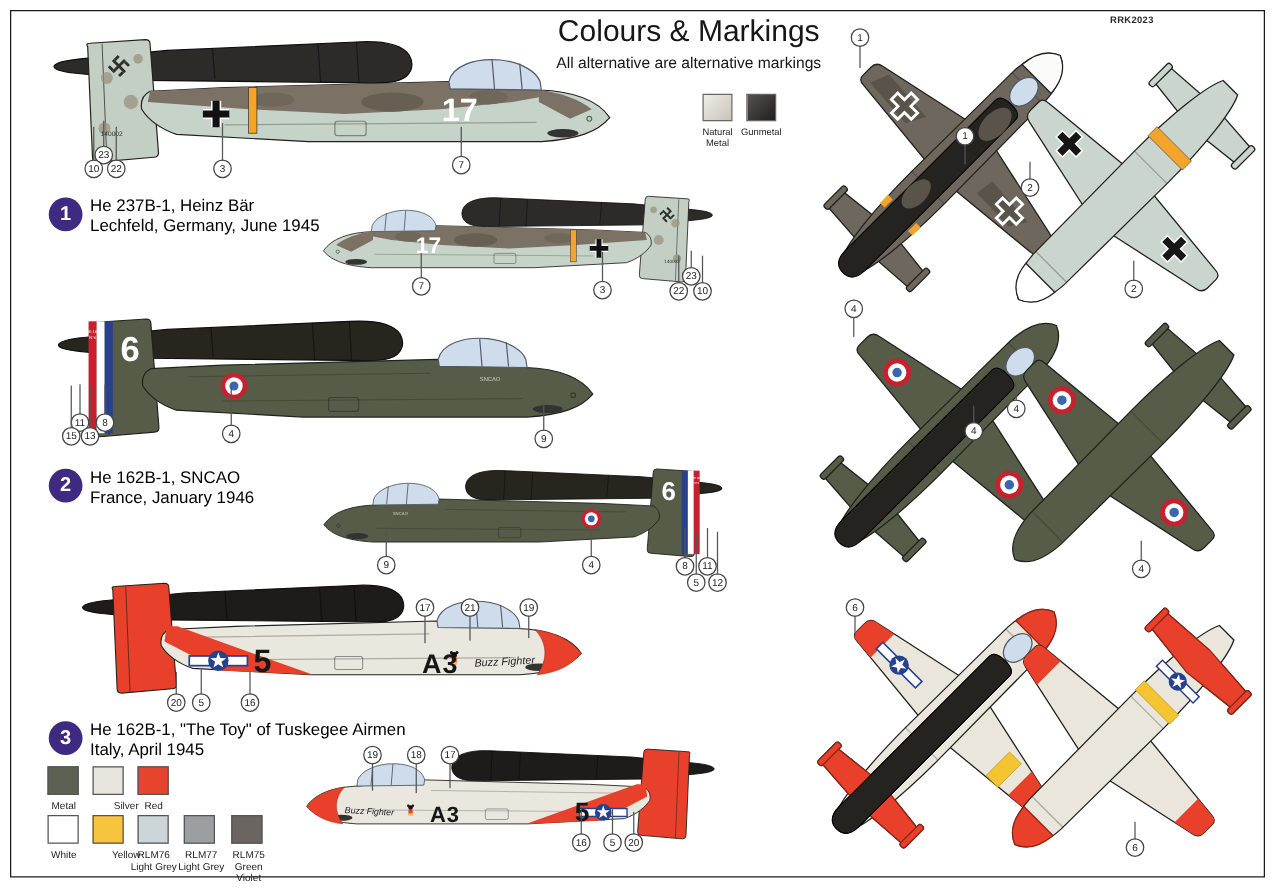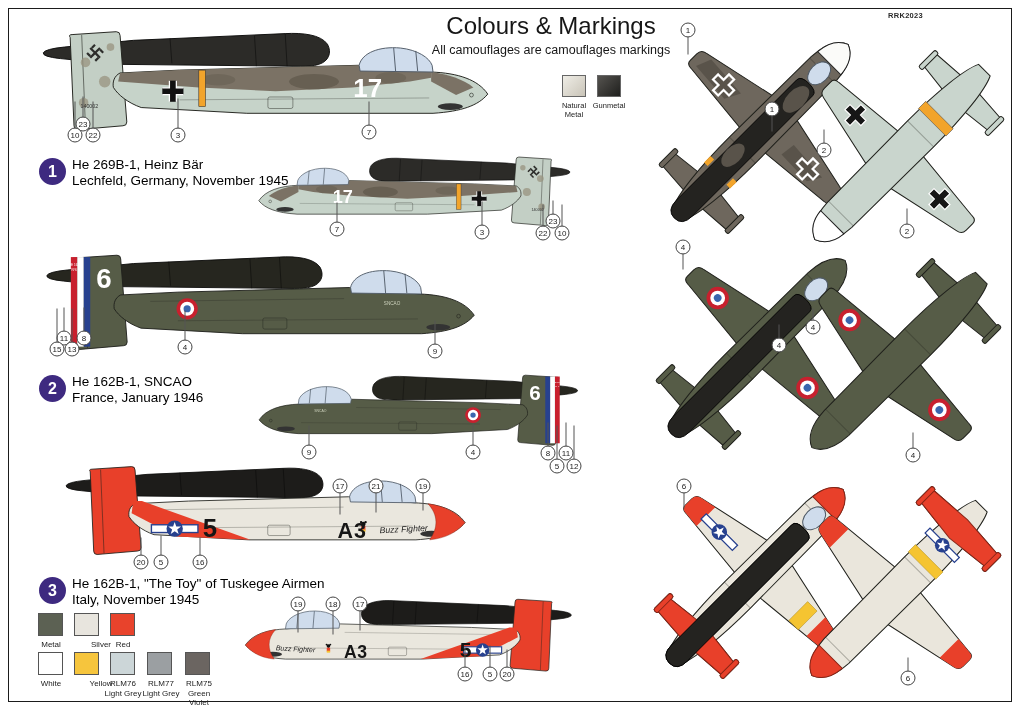--- a/index.html
+++ b/index.html
@@ -145,47 +145,47 @@
         <path d="M-11,-3.5 H-3.5 V-11 H3.5 V-3.5 H11 V3.5 H3.5 V11 H-3.5 V3.5 H-11 Z" fill="#161616" stroke="#fff" stroke-width="1.2"></path>
       </g>
 </defs>
 </svg>
 
 <div class="frame"></div>
 <div class="code">RRK2023</div>
 
 <div class="titleblock">
   <div class="title">Colours &amp; Markings</div>
-  <div class="subtitle">All camouflages are camouflages markings</div>
+  <div class="subtitle">All alternative are alternative markings</div>
 </div>
 
 <div class="msw sw-natural" style="left:562px;top:75px"></div>
 <div class="msw sw-gunmetal" style="left:597px;top:75px"></div>
 <div class="mlabel" style="left:550px;top:101px">
   <div>Natural</div>
   <div>Metal</div>
 </div>
 <div class="mlabel" style="left:585px;top:101px">
   <div>Gunmetal</div>
 </div>
 
 <div class="snum" style="left:39px;top:158px">1</div>
 <div class="stext" style="left:72px;top:157px">
-  <div>He 269B-1, Heinz Bär</div>
-  <div>Lechfeld, Germany, November 1945</div>
+  <div>He 237B-1, Heinz Bär</div>
+  <div>Lechfeld, Germany, June 1945</div>
 </div>
 <div class="snum" style="left:39px;top:375px">2</div>
 <div class="stext" style="left:72px;top:374px">
   <div>He 162B-1, SNCAO</div>
   <div>France, January 1946</div>
 </div>
 <div class="snum" style="left:39px;top:577px">3</div>
 <div class="stext" style="left:72px;top:576px">
   <div>He 162B-1, "The Toy" of Tuskegee Airmen</div>
-  <div>Italy, November 1945</div>
+  <div>Italy, April 1945</div>
 </div>
 
 <svg class="pf" style="left:26px;top:22px;--body:#c6d3c9;--fin:#c3cfc5;--pod:#2c2b28" width="480" height="125" viewBox="0 0 500 130">
   <use href="#airframe"></use>
   <use href="#ov1"></use>
   <use href="#pf-cnpgrp"></use>
   <text class="tacw" x="356" y="78">17</text>
   <text class="serial" x="66" y="90">140002</text>
 </svg>
 

